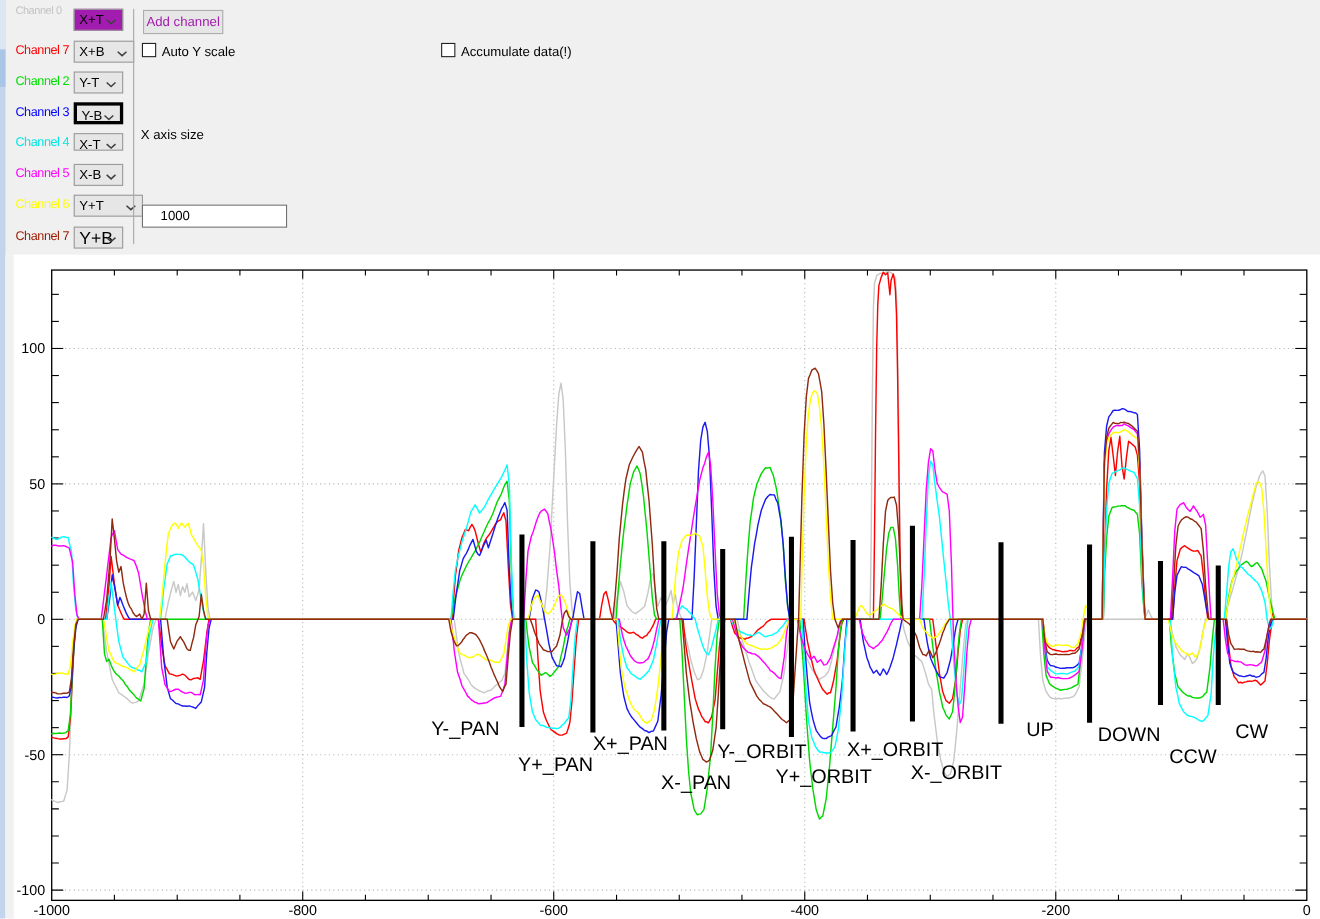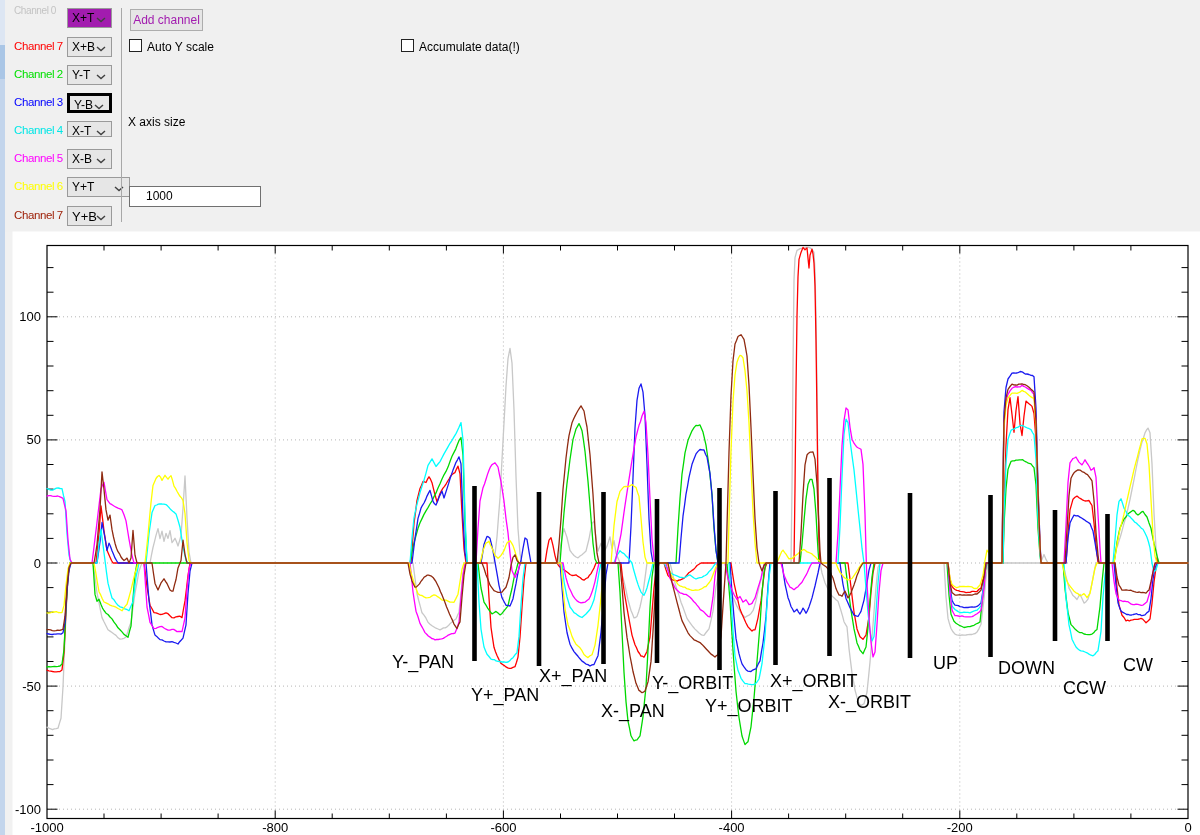--- a/index.html
+++ b/index.html
@@ -148,21 +148,21 @@
     <text x="1123" y="671" font-size="18" fill="#000">CW</text>
 </svg>
 <div style="position:absolute;left:14px;top:5px;font-size:10px;letter-spacing:-0.4px;color:#c3c3c3">Channel 0</div>
 <div style="position:absolute;left:67px;top:8px;width:45px;height:20px;background:#a21caf;border:1px solid #9a9a9a">
 <span style="position:absolute;left:4px;top:2px;font-size:12px;color:#000">X+T</span>
 <svg width="10" height="6" style="position:absolute;right:5px;top:8px">
       <path d="M1 1 L5 4.6 L9 1" fill="none" stroke="#404040" stroke-width="1.4"></path>
     </svg>
 </div>
 <div style="position:absolute;left:14px;top:40px;font-size:11.5px;letter-spacing:-0.4px;color:#ff0000">Channel 7</div>
-<div style="position:absolute;left:67px;top:37px;width:45px;height:20px;background:#e6e6e6;border:1px solid #9a9a9a">
+<div style="position:absolute;left:67px;top:37px;width:55px;height:20px;background:#e6e6e6;border:1px solid #9a9a9a">
 <span style="position:absolute;left:4px;top:2px;font-size:12px;color:#000">X+B</span>
 <svg width="10" height="6" style="position:absolute;right:5px;top:8px">
       <path d="M1 1 L5 4.6 L9 1" fill="none" stroke="#404040" stroke-width="1.4"></path>
     </svg>
 </div>
 <div style="position:absolute;left:14px;top:68px;font-size:11.5px;letter-spacing:-0.4px;color:#00e000">Channel 2</div>
 <div style="position:absolute;left:67px;top:65px;width:45px;height:20px;background:#e6e6e6;border:1px solid #9a9a9a">
 <span style="position:absolute;left:4px;top:2px;font-size:12px;color:#000">Y-T</span>
 <svg width="10" height="6" style="position:absolute;right:5px;top:8px">
       <path d="M1 1 L5 4.6 L9 1" fill="none" stroke="#404040" stroke-width="1.4"></path>
@@ -191,21 +191,21 @@
 </div>
 <div style="position:absolute;left:14px;top:180px;font-size:11.5px;letter-spacing:-0.4px;color:#ffff00">Channel 6</div>
 <div style="position:absolute;left:67px;top:177px;width:63px;height:20px;background:#e6e6e6;border:1px solid #9a9a9a">
 <span style="position:absolute;left:4px;top:2px;font-size:12px;color:#000">Y+T</span>
 <svg width="10" height="6" style="position:absolute;right:5px;top:8px">
       <path d="M1 1 L5 4.6 L9 1" fill="none" stroke="#404040" stroke-width="1.4"></path>
     </svg>
 </div>
 <div style="position:absolute;left:14px;top:209px;font-size:11.5px;letter-spacing:-0.4px;color:#9b1a00">Channel 7</div>
 <div style="position:absolute;left:67px;top:206px;width:45px;height:20px;background:#e6e6e6;border:1px solid #9a9a9a">
-<span style="position:absolute;left:4px;top:2px;font-size:13px;color:#000">Y+B</span>
+<span style="position:absolute;left:4px;top:2px;font-size:16px;color:#000">Y+B</span>
 <svg width="10" height="6" style="position:absolute;right:5px;top:8px">
       <path d="M1 1 L5 4.6 L9 1" fill="none" stroke="#404040" stroke-width="1.4"></path>
     </svg>
 </div>
 <div style="position:absolute;left:120.5px;top:8px;width:1px;height:214px;background:#a8a8a8"></div>
 <div style="position:absolute;left:130px;top:9px;width:73px;height:22px;background:#e6e6e6;border:1px solid #adadad;font-size:12px;color:#a21caf;text-align:center;line-height:20px">Add channel</div>
 <div style="position:absolute;left:129px;top:39px;width:13px;height:13px;background:#fff;border:1.5px solid #222"></div>
 <div style="position:absolute;left:147px;top:40px;font-size:12px;color:#000">Auto Y scale</div>
 <div style="position:absolute;left:401px;top:39px;width:13px;height:13px;background:#fff;border:1.5px solid #222"></div>
 <div style="position:absolute;left:419px;top:40px;font-size:12px;color:#000">Accumulate data(!)</div>

